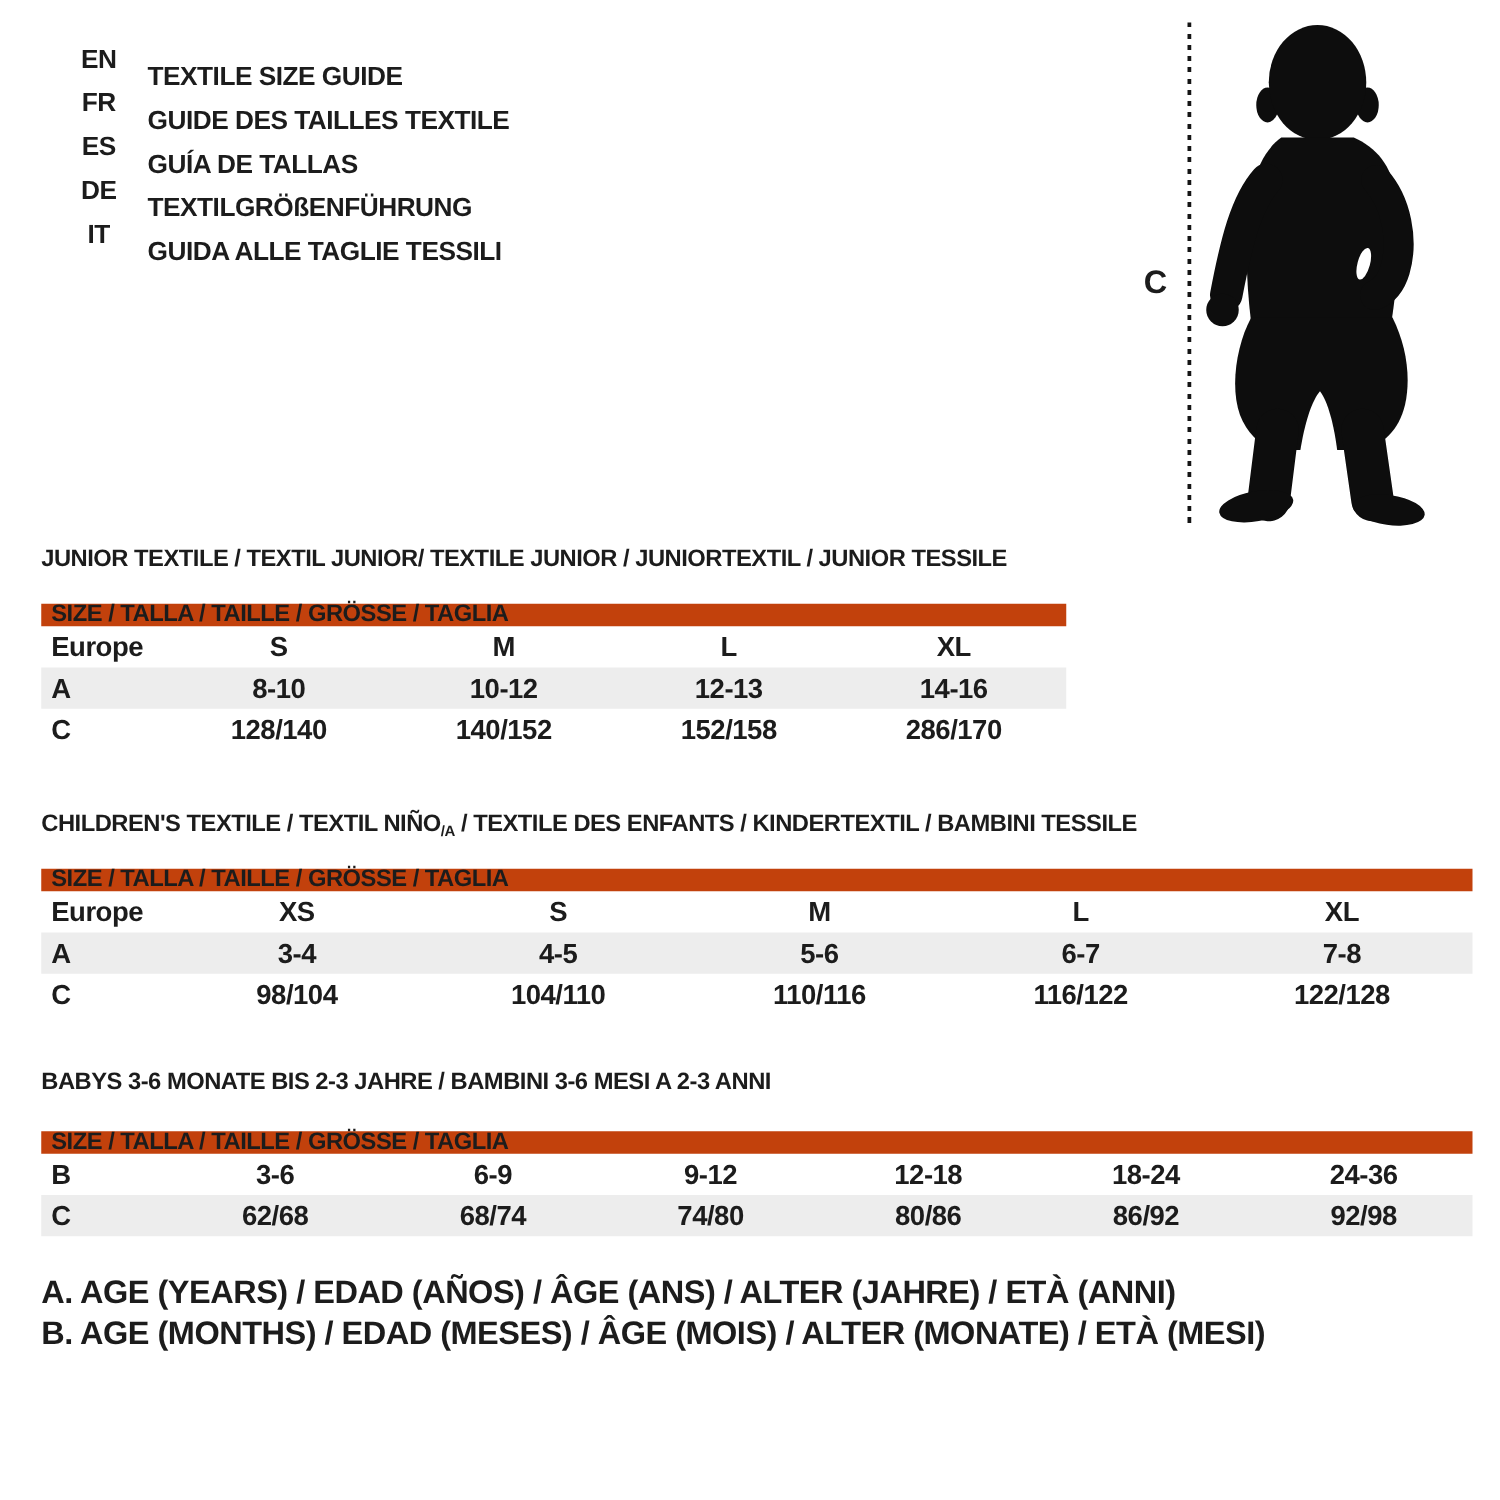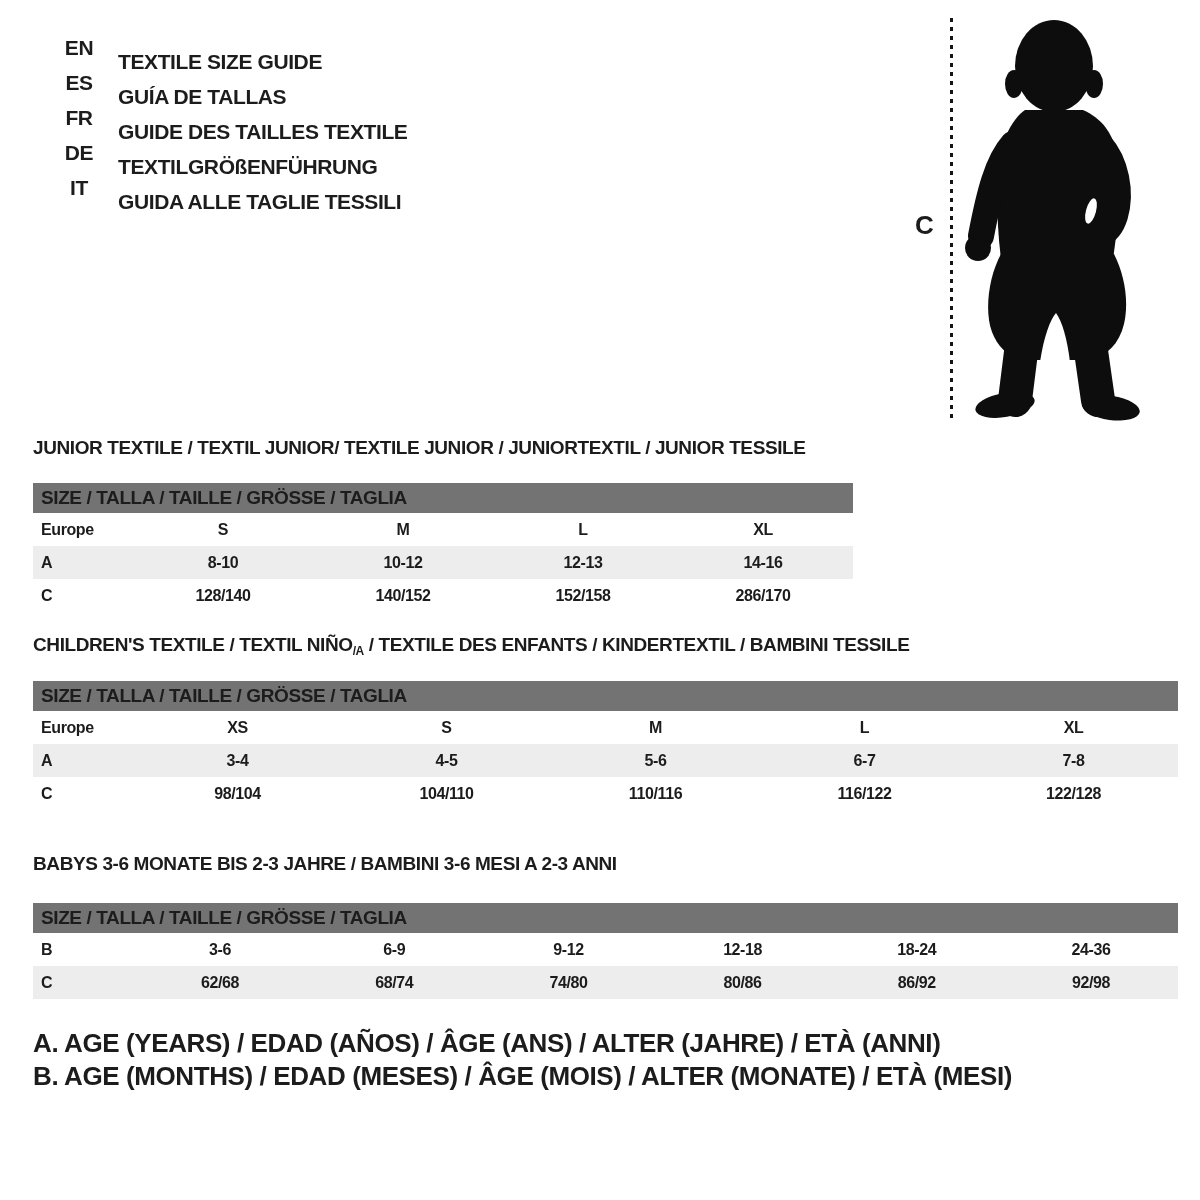--- a/index.html
+++ b/index.html
@@ -35,55 +35,55 @@
   
   .content { position: absolute; left: 33px; top: 437px; width: 1145px; }
   .section-title { font-size: 19px; line-height: 22px; white-space: nowrap; }
   .title-sub { font-size: 12px; position: relative; top: 4px; }
 
   .size-table { margin-top: 23px; }
   .size-table.first { margin-top: 24px; width: 820px; }
   .size-table.wide  { width: 1145px; }
 
   .size-bar {
-    height: 30px; background: #737373;
+    height: 18px; background: #c2410c;
     display: flex; align-items: center;
     padding-left: 8px; box-sizing: border-box;
     font-size: 19px;
   }
-  .t-row { height: 33px; display: flex; align-items: center; font-size: 16px; }
+  .t-row { height: 33px; display: flex; align-items: center; font-size: 22px; }
   .t-row.striped { background: #ededed; }
   .label-cell { flex: 0 0 100px; padding-left: 8px; box-sizing: border-box; }
   .cell { flex: 1 1 0; text-align: center; }
 
-  .sec-children { margin-top: 22px; }
+  .sec-children { margin-top: 49px; }
   .sec-babies   { margin-top: 37px; }
   .babies-title .section-title { line-height: 33px; }
 
   
   .legend { margin-top: 28px; }
   .legend-line { font-size: 26px; line-height: 33px; white-space: nowrap; }
 </style>
 </head>
 <body>
 
 <div class="page">
 
   <div class="lang-list">
     <div class="lang-row">
       <span class="lang-code">EN</span>
       <span class="lang-label">TEXTILE SIZE GUIDE</span>
     </div>
     <div class="lang-row">
+      <span class="lang-code">FR</span>
+      <span class="lang-label">GUIDE DES TAILLES TEXTILE</span>
+    </div>
+    <div class="lang-row">
       <span class="lang-code">ES</span>
       <span class="lang-label">GUÍA DE TALLAS</span>
-    </div>
-    <div class="lang-row">
-      <span class="lang-code">FR</span>
-      <span class="lang-label">GUIDE DES TAILLES TEXTILE</span>
     </div>
     <div class="lang-row">
       <span class="lang-code">DE</span>
       <span class="lang-label">TEXTILGRÖßENFÜHRUNG</span>
     </div>
     <div class="lang-row">
       <span class="lang-code">IT</span>
       <span class="lang-label">GUIDA ALLE TAGLIE TESSILI</span>
     </div>
   </div>

